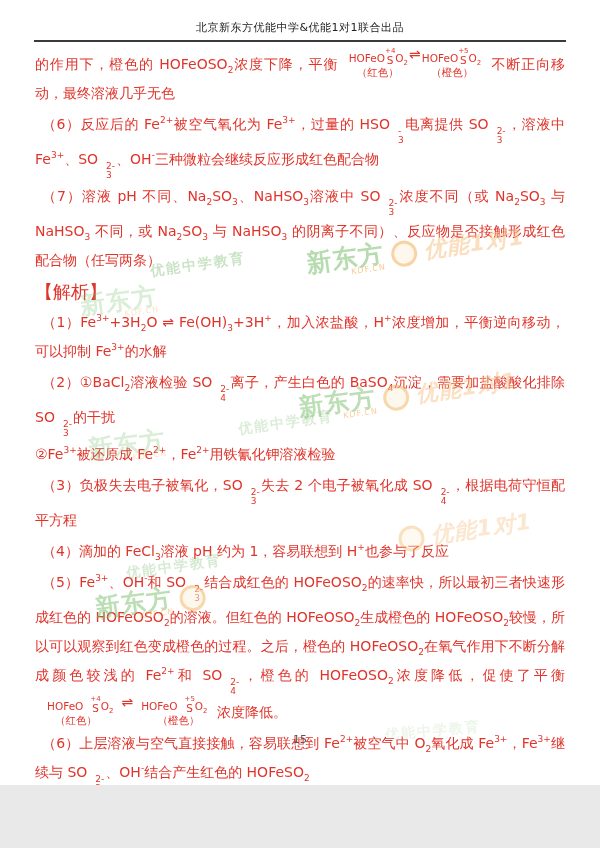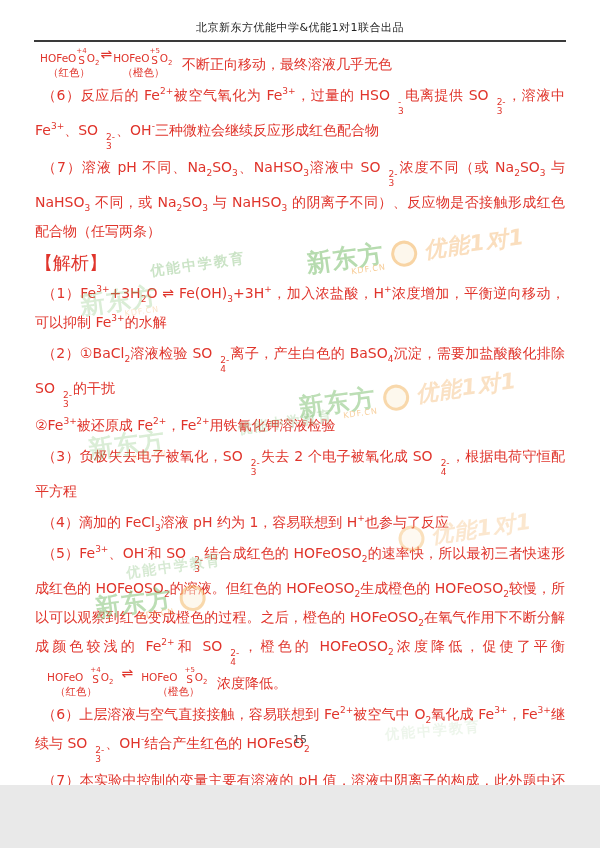--- a/index.html
+++ b/index.html
@@ -55,20 +55,21 @@
 
 <div class="page">
 
   <div class="header">
     <div class="header-title">北京新东方优能中学&amp;优能1对1联合出品</div>
   </div>
 
   <div class="content">
 
     <p class="para">
+      <span>的作用下，橙色的 HOFeOSO<sub>2</sub>浓度下降，平衡</span>
       <span class="eqwrap">
         <span class="eqtop">
           <span class="formula">HOFeO<span class="ox">
                 <span class="n">+4</span>
                 <span class="c">S</span>
               </span>O<sub>2</sub></span>
           <span class="harpoon">⇌</span>
           <span class="formula">HOFeO<span class="ox">
                 <span class="n">+5</span>
                 <span class="c">S</span>

